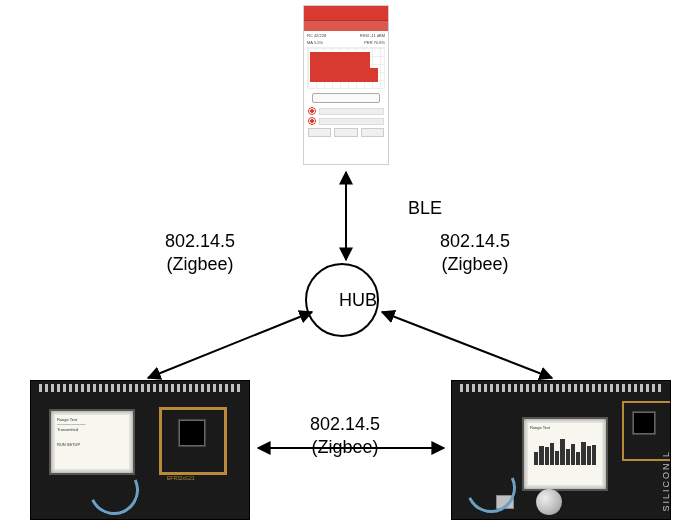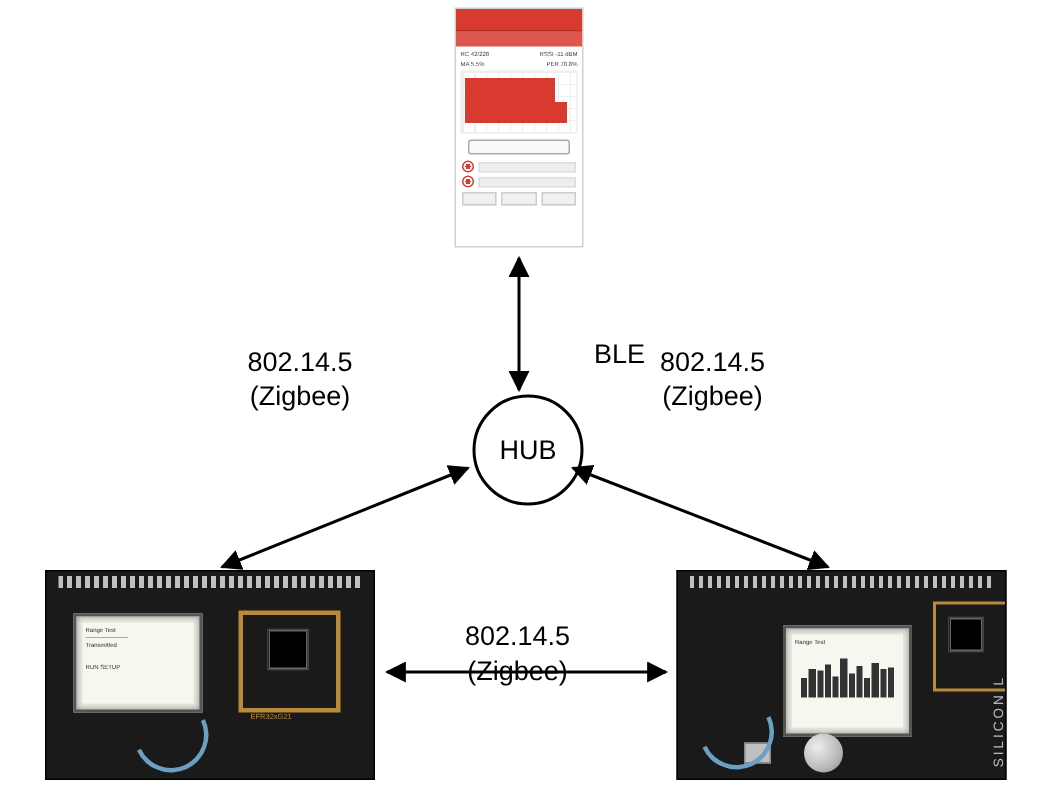--- a/index.html
+++ b/index.html
@@ -18,24 +18,24 @@
     height: 532px;
   }
   .hub {
     position: absolute;
     width: 70px;
     height: 70px;
     border: 2px solid #000;
     border-radius: 50%;
     display: flex;
     align-items: center;
-    justify-content: center;
+    justify-content: flex-end;
     background: #fff;
     font-size: 18px;
-    left: 315px;
+    left: 305px;
     top: 263px;
   }
   .label {
     position: absolute;
     font-size: 18px;
     color: #000;
     text-align: center;
     line-height: 1.25;
     white-space: pre;
   }
@@ -273,21 +273,21 @@
       <div class="fbtn"></div>
       <div class="fbtn"></div>
       <div class="fbtn"></div>
     </div>
   </div>
 
   <div class="hub">
     <span>HUB</span>
   </div>
 
-  <div class="label" style="left:396px; top:197px;margin-top:28px;">BLE</div>
+  <div class="label" style="left:408px; top:197px;">BLE</div>
   <div class="label" style="left:165px; top:230px;">802.14.5
 (Zigbee)</div>
   <div class="label" style="left:440px; top:230px;">802.14.5
 (Zigbee)</div>
   <div class="label" style="left:310px; top:413px;">802.14.5
 (Zigbee)</div>
 
   <div class="board left" style="left:30px; top:380px;">
     <div class="pinheader"></div>
     <div class="screen">

